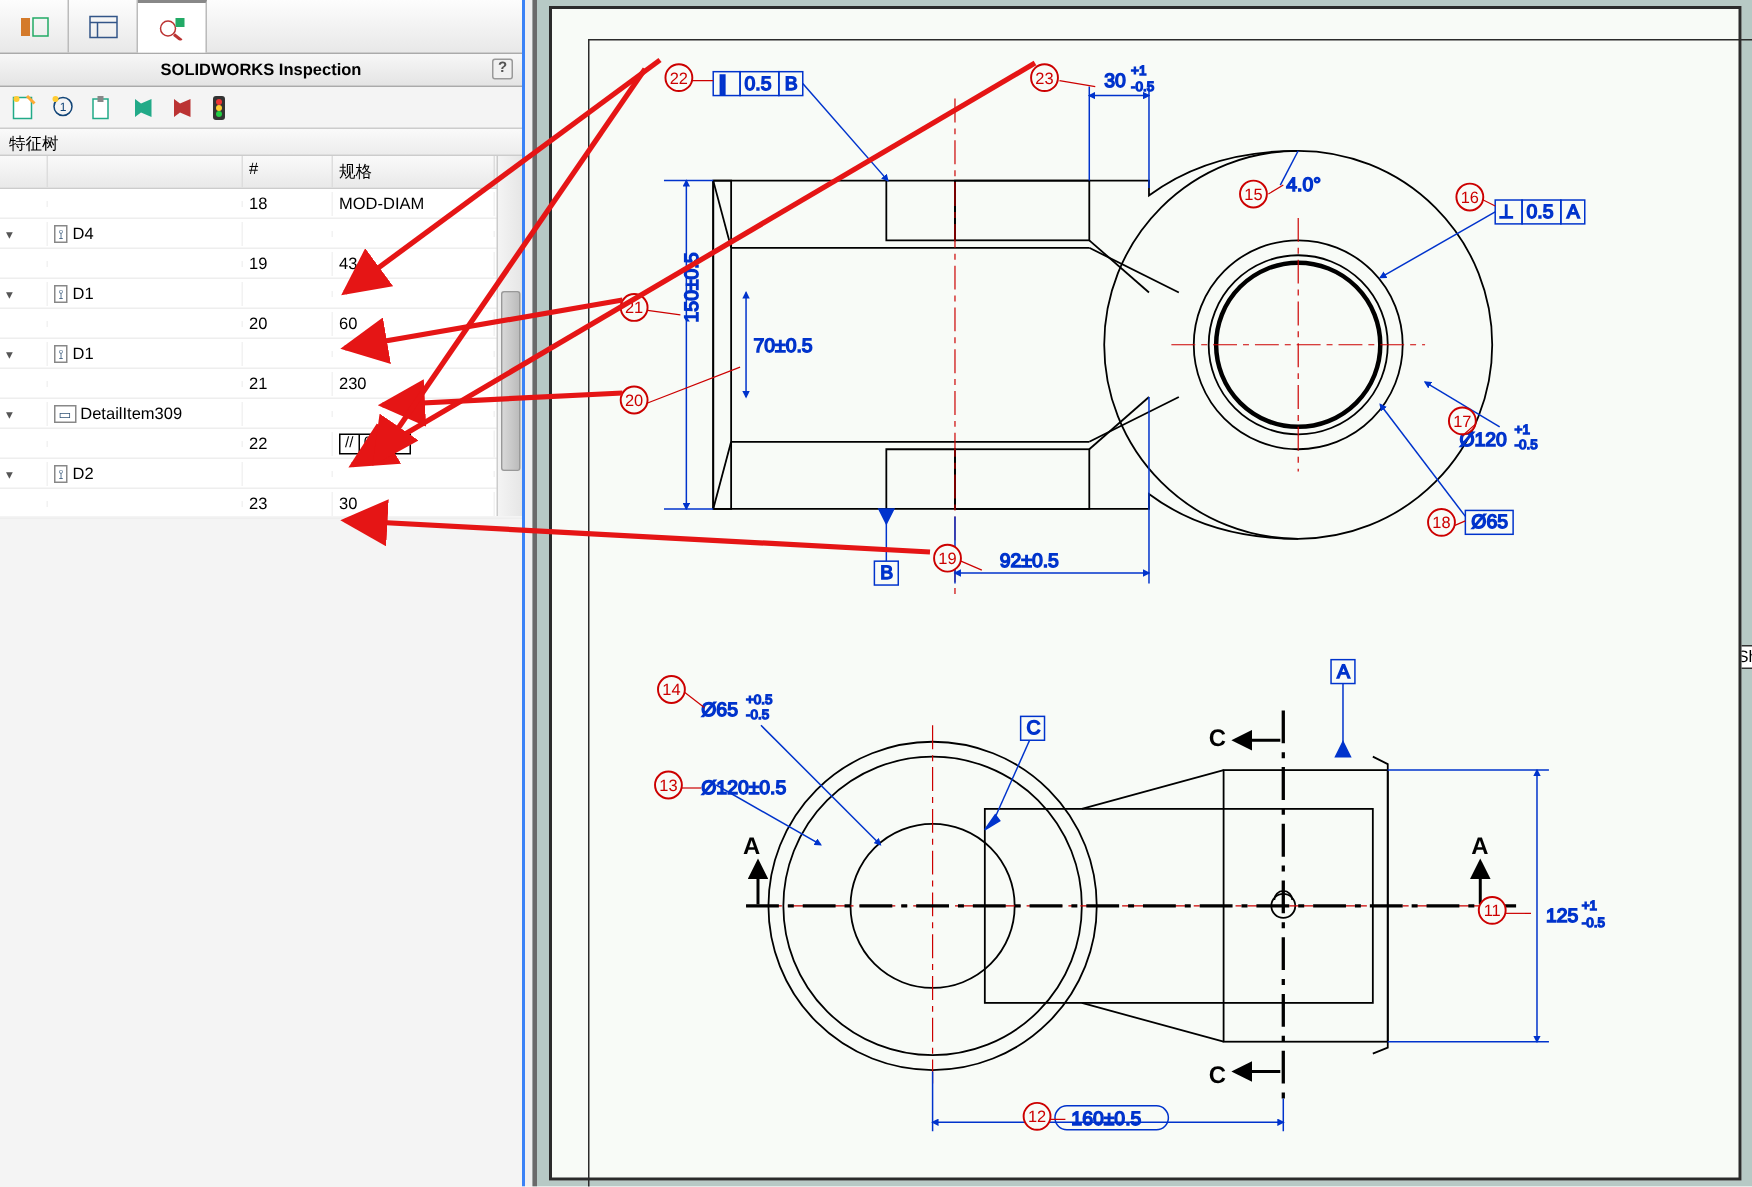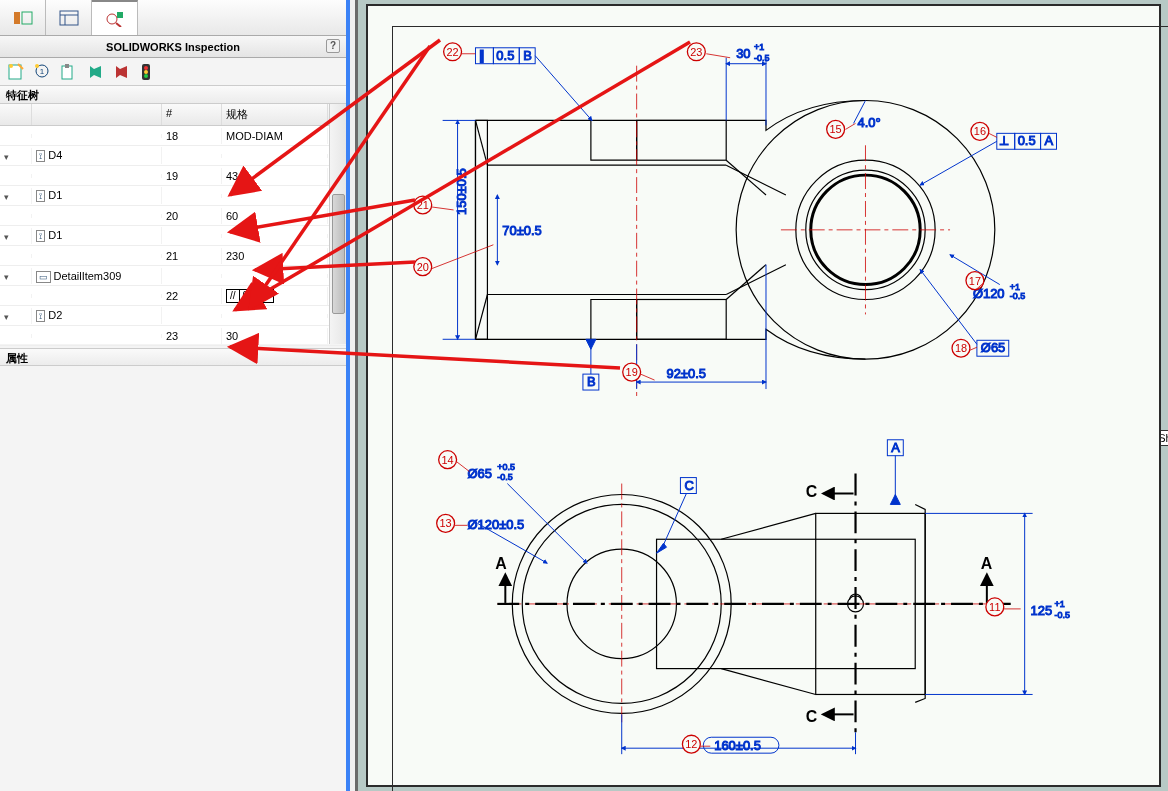--- a/index.html
+++ b/index.html
@@ -14,21 +14,21 @@
 }
 
 
 .left-panel {
   position: absolute;
   left: 0;
   top: 0;
   width: 350px;
   height: 791px;
   background: #f4f4f4;
-  border-right: 4px solid #3b82f6;
+  border-right: 2px solid #3b82f6;
 }
 
 
 .tab-strip {
   height: 36px;
   background: linear-gradient(#fdfdfd, #e8e8e8);
   border-bottom: 1px solid #aaa;
   display: flex;
   align-items: stretch;
 }
@@ -86,21 +86,21 @@
   cursor: pointer;
   border: 1px solid transparent;
 }
 
 
 .section-header {
   height: 18px;
   padding: 2px 6px;
   background: linear-gradient(#fafafa, #ececec);
   border-bottom: 1px solid #ccc;
-  font-weight: bold;
+  font-weight: normal;
 }
 
 
 .tree-table {
   background: #fff;
   position: relative;
 }
 .tree-cols {
   display: grid;
   grid-template-columns: 32px 130px 60px 1fr 18px;
@@ -389,23 +389,20 @@
           <div>23</div>
           <div>30</div>
           <div></div>
         </div>
       </div>
     <div class="scroll-stub">
       <div class="scroll-thumb" style="top:90px; height:120px;"></div>
     </div>
   </div>
 
-  <div class="props-section section-header">
-    <span>属性</span>
-  </div>
 
 </div>
 
 <div class="canvas-wrap">
   <div class="sheet-tab">Sheet</div>
   <div class="paper">
     <div class="inner-frame"></div>
     <svg viewBox="0 0 795 783">
       <defs>
         <marker id="arrb" viewBox="0 0 10 10" refX="8" refY="5" markerWidth="5" markerHeight="5" orient="auto">

